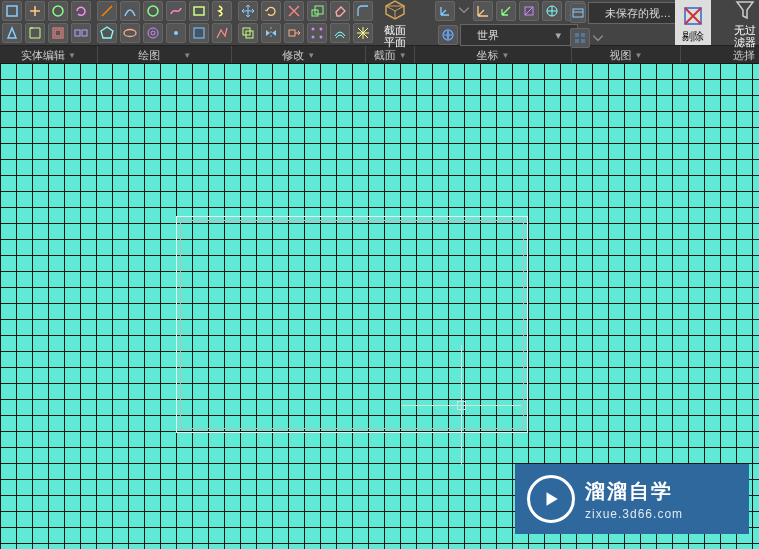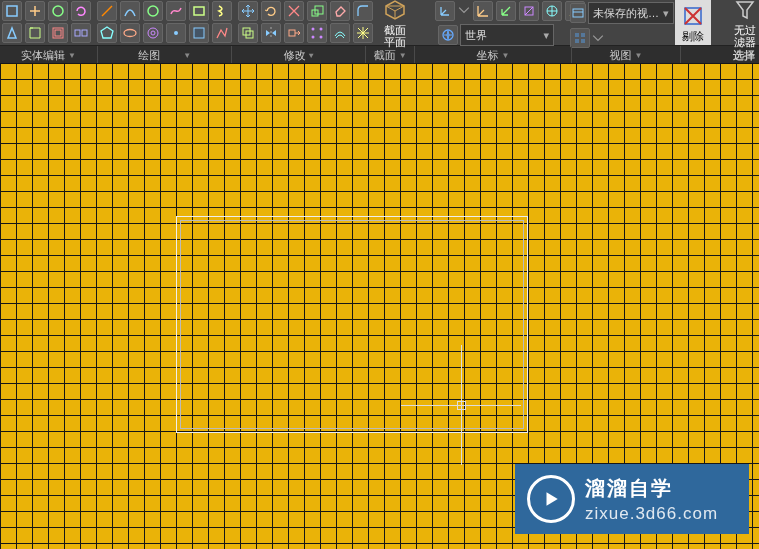--- a/index.html
+++ b/index.html
@@ -13,50 +13,50 @@
     display:flex;align-items:center;justify-content:center;cursor:pointer;}
   .ico svg{width:14px;height:14px;}
   .big-btn{display:flex;flex-direction:column;align-items:center;justify-content:center;
     padding:0 6px;cursor:pointer;color:#fff;gap:2px;}
   .big-btn.sel{background:#ddd;color:#000000;}
   .big-btn .big-ico{width:24px;height:24px;display:flex;align-items:center;justify-content:center;}
   .big-btn .lbl{font-size:11px;line-height:12px;text-align:center;}
   .sep{width:1px;background:#333;margin:2px 1px;}
   .wide-ctrl{display:flex;align-items:center;gap:2px;padding:1px 3px;}
   .combo{height:20px;background:#333;border:1px solid #666;display:flex;align-items:center;
-    padding:0 4px;color:#ddd;font-size:11px;cursor:pointer;white-space:nowrap;}
+    padding:0 16px;color:#ddd;font-size:11px;cursor:pointer;white-space:nowrap;}
   .combo .dd{margin-left:auto;padding-left:4px;color:#aaa;}
   
   .panel-bar{background:#2e2e2e;display:flex;height:18px;border-bottom:1px solid #111;}
   .panel-title{display:flex;align-items:center;justify-content:center;color:#ccc;font-size:11px;
     border-right:1px solid #4a4a4a;padding:0 4px;cursor:pointer;white-space:nowrap;}
   .panel-title .dd{margin-left:3px;font-size:8px;color:#888;}
   
-  .canvas{position:absolute;left:0;top:63px;right:0;bottom:0;background:#eab308;overflow:hidden;}
+  .canvas{position:absolute;left:0;top:63px;right:0;bottom:0;background:#5eead4;overflow:hidden;}
   .grid{position:absolute;left:0;top:0;right:0;bottom:0;
     background-image:
       linear-gradient(#171717 1px,transparent 1px),
       linear-gradient(90deg,#171717 1px,transparent 1px);
     background-size:16px 16px;}
   .rect{position:absolute;border:1px solid #eee;}
   .rect.inner{border-color:#bbb;}
   .cursor{position:absolute;pointer-events:none;}
   .cursor .h,.cursor .v{position:absolute;background:#ddd;}
   .cursor .h{height:1px;width:120px;left:-60px;top:0;}
   .cursor .v{width:1px;height:120px;top:-60px;left:0;}
   .cursor .pick{position:absolute;width:7px;height:7px;border:1px solid #ddd;left:-4px;top:-4px;}
   
   .watermark{position:absolute;right:10px;bottom:15px;width:210px;height:70px;
     background:#2f689c;display:flex;align-items:center;padding:0 12px;gap:10px;}
   .wm-ico{width:42px;height:42px;border:3px solid #fff;border-radius:50%;
     display:flex;align-items:center;justify-content:center;}
   .wm-ico svg{width:18px;height:18px;fill:#fff;}
   .wm-txt{color:#fff;display:flex;flex-direction:column;}
   .wm-txt .t1{font-size:20px;font-weight:bold;letter-spacing:2px;}
-  .wm-txt .t2{font-size:17px;letter-spacing:1px;opacity:.85;margin-top:2px;}
+  .wm-txt .t2{font-size:12px;letter-spacing:1px;opacity:.85;margin-top:2px;}
 </style>
 </head>
 <body>
 
 <div class="ribbon">
 
   <div class="ribbon-group">
     <div class="icon-rows">
       <div class="icon-row">
         <div class="ico">
@@ -392,38 +392,38 @@
 
 <div class="panel-bar">
   <div class="panel-title" style="width:94px;">
     <span>实体编辑</span>
       <span class="dd">▼</span>
   </div>
   <div class="panel-title" style="width:132px;gap:20px;">
     <span>绘图</span>
       <span class="dd">▼</span>
   </div>
-  <div class="panel-title" style="width:132px;font-family:Liberation Mono, monospace;">
+  <div class="panel-title" style="width:132px;">
     <span>修改</span>
       <span class="dd">▼</span>
   </div>
   <div class="panel-title" style="width:42px;">
     <span>截面</span>
       <span class="dd">▼</span>
   </div>
   <div class="panel-title" style="width:156px;">
     <span>坐标</span>
       <span class="dd">▼</span>
   </div>
   <div class="panel-title" style="width:106px;">
     <span>视图</span>
       <span class="dd">▼</span>
   </div>
   <div class="panel-title" style="width:42px;border-right:none;"></div>
-  <div class="panel-title" style="flex:1;border-right:none;font-weight:bold;">
+  <div class="panel-title" style="flex:1;border-right:none;">
     <span>选择</span>
   </div>
 </div>
 
 <div class="canvas">
   <div class="grid"></div>
 
   <div class="rect" id="rect-outer" style="left: 176px; top: 153px; width: 350px; height: 215px;"></div>
   <div class="rect inner" id="rect-inner" style="left: 180px; top: 157px; width: 342px; height: 207px;"></div>
 

